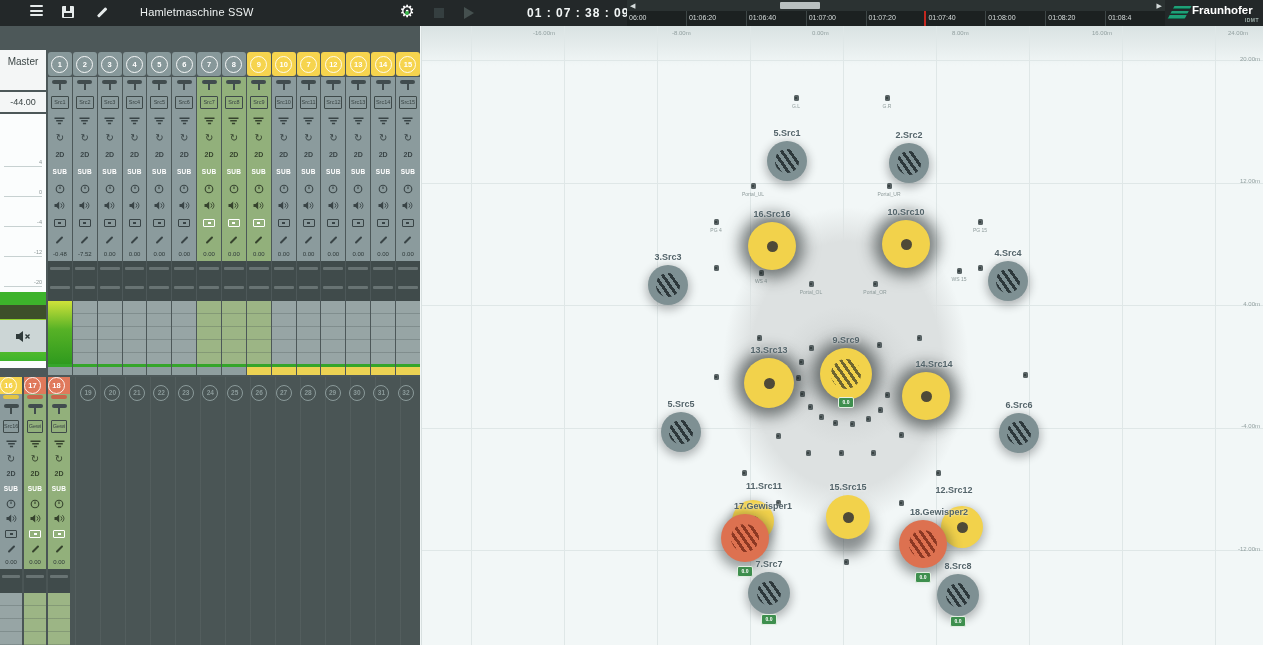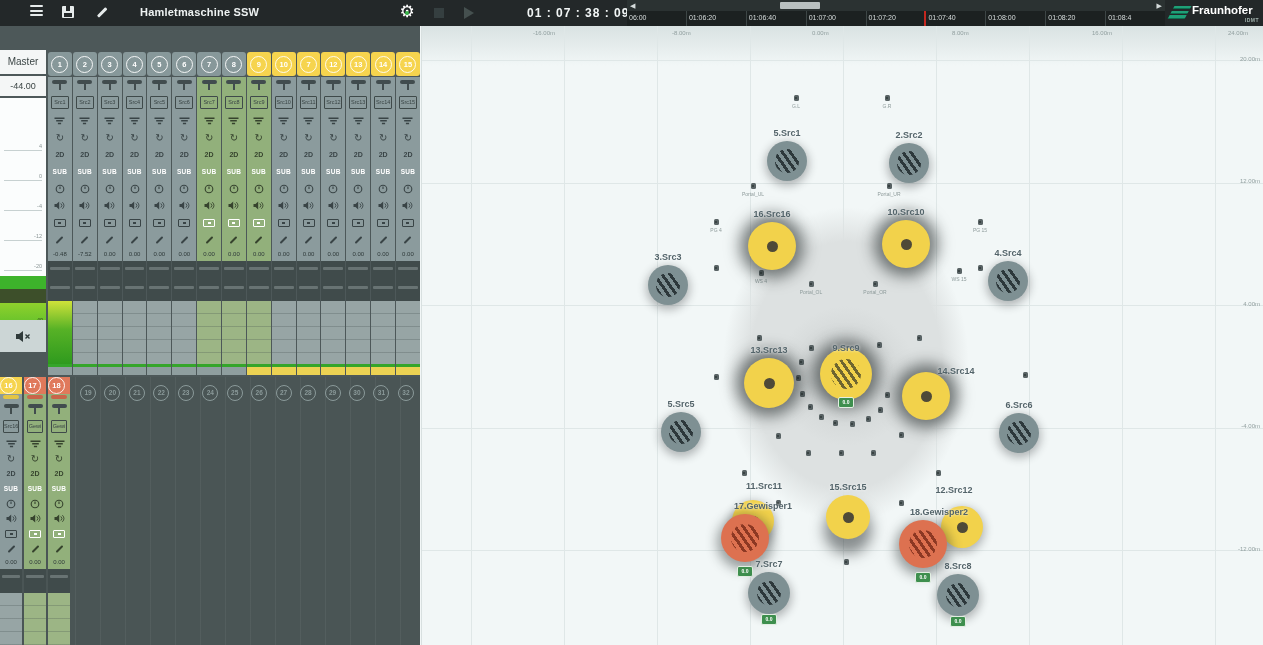--- a/index.html
+++ b/index.html
@@ -8,21 +8,21 @@
   
   #topbar{position:absolute;left:0;top:0;width:1263px;height:26px;background:#232829;}
   .tb-icon{position:absolute;top:5px;cursor:pointer;}
   #hamburger{left:30px;width:13px;height:11px;display:flex;flex-direction:column;justify-content:space-between;}
   #hamburger i{display:block;height:2px;background:#e6ebeb;border-radius:1px;}
   #save{left:62px;top:6px;width:12px;height:12px;background:#e6ebeb;border-radius:1px;position:absolute;}
   #save i{position:absolute;left:4px;top:0;width:4px;height:5px;background:#232829;display:block;}
   #save b{position:absolute;left:2px;bottom:1px;width:8px;height:4px;background:#232829;display:block;}
   #pencil-top{left:95px;top:7px;width:12px;height:12px;position:absolute;}
   #pencil-top i{position:absolute;left:1px;top:4px;width:12px;height:2.5px;background:#e6ebeb;transform:rotate(-45deg);border-radius:1px;display:block;}
-  #title{position:absolute;left:140px;top:6px;font-size:11px;font-weight:bold;color:#eef2f2;letter-spacing:.2px;}
+  #title{position:absolute;left:140px;top:6px;font-size:11px;font-weight:normal;color:#eef2f2;letter-spacing:.2px;}
   #gear{position:absolute;left:398px;top:3px;width:18px;height:18px;color:#fff;font-size:17px;line-height:18px;text-align:center;}
   #gear em{position:absolute;left:7px;top:8px;width:4px;height:4px;border-radius:50%;background:#39b54a;}
   #stop-btn{position:absolute;left:434px;top:8px;width:10px;height:10px;background:#353f40;}
   #play-btn{position:absolute;left:464px;top:7px;width:0;height:0;border-left:10px solid #45504f;border-top:6px solid transparent;border-bottom:6px solid transparent;}
   #timecode{position:absolute;left:527px;top:6px;font-size:12px;font-weight:bold;color:#f2f6f6;letter-spacing:1px;}
   
   #scrollbar{position:absolute;left:627px;top:0;width:538px;height:11px;background:#2b3232;}
   #scrollbar .arr{position:absolute;top:1px;font-size:7px;color:#d5dbdb;line-height:9px;}
   #scrollbar .arr.l{left:3px;} #scrollbar .arr.r{right:3px;}
   #sb-thumb{position:absolute;left:153px;top:2px;width:40px;height:7px;background:#b9c0c0;border-radius:1px;}
@@ -41,21 +41,21 @@
   #tabs{position:absolute;left:0;top:0;width:420px;height:18px;background:#434c4d;display:flex;}
   .tab{height:18px;display:flex;align-items:center;justify-content:center;gap:3px;
        font-size:8px;font-weight:bold;color:#fff;background:#343c3d;cursor:pointer;}
   .tab.active{background:#179c74;}
   .tab.locked{background:#454e4f;color:#6d7878;}
   .tab .lock{width:7px;height:6px;background:#5d6868;border-radius:1px;position:relative;margin-top:2px;}
   .tab .lock:before{content:"";position:absolute;left:1px;top:-3px;width:3px;height:3px;border:1px solid #5d6868;border-bottom:none;border-radius:3px 3px 0 0;}
   
   #master{position:absolute;left:0;top:24px;width:46px;}
   .mbox{background:#f4f6f6;margin-bottom:2px;text-align:center;}
-  #master-label{height:24px;line-height:24px;font-size:10px;color:#3c4646;}
+  #master-label{height:40px;line-height:24px;font-size:10px;color:#3c4646;}
   #master-value{height:20px;line-height:20px;font-size:9px;color:#3c4646;}
   #master-fader{position:relative;height:178px;background:#fbfdfd;}
   .mtick{position:absolute;left:4px;right:4px;height:1px;background:#c7d1d1;}
   .mtick span{position:absolute;right:0;top:-7px;font-size:5.5px;color:#8b9696;}
   #master-meter .g1{height:13px;background:#3db32b;}
   #master-meter .g2{height:14px;background:#3d4f2a;}
   #master-meter .g3{position:relative;height:42px;background:linear-gradient(to bottom,#8fd12c,#3db32b);}
   #master-meter .g3 span{position:absolute;right:3px;top:14px;font-size:5.5px;color:#2e4420;}
   #master-meter .g4{height:7px;background:#fbfdfd;}
   #mute{position:absolute;left:0;top:294px;width:46px;height:32px;background:#ccd6d6;display:flex;align-items:center;justify-content:center;cursor:pointer;}
@@ -1389,25 +1389,25 @@
         </div>
         <div class="srclabel" style="left: 586px; top: 222px;">4.Src4</div>
         <div class="source src-yellow halo-strong" style="left: 322px; top: 332px; width: 50px; height: 50px;">
           <div class="cdot"></div>
         </div>
         <div class="srclabel" style="left: 347px; top: 319px;">13.Src13</div>
         <div class="source src-yellow halo-strong" style="left: 398px; top: 322px; width: 52px; height: 52px;">
           <div class="stripes"></div>
           <div class="badge" style="bottom: -8px;">0.0</div>
         </div>
-        <div class="srclabel" style="left: 424px; top: 309px; margin-top: 8px;">9.Src9</div>
+        <div class="srclabel" style="left: 424px; top: 309px;">9.Src9</div>
         <div class="source src-yellow halo-strong" style="left: 480px; top: 346px; width: 48px; height: 48px;">
           <div class="cdot"></div>
         </div>
-        <div class="srclabel" style="left: 512px; top: 340px; margin-left: 22px;">14.Src14</div>
+        <div class="srclabel" style="left: 512px; top: 333px;">14.Src14</div>
         <div class="source src-slate halo-soft" style="left: 239px; top: 386px; width: 40px; height: 40px;">
           <div class="stripes"></div>
         </div>
         <div class="srclabel" style="left: 259px; top: 373px;">5.Src5</div>
         <div class="source src-slate halo-soft" style="left: 577px; top: 387px; width: 40px; height: 40px;">
           <div class="stripes"></div>
         </div>
         <div class="srclabel" style="left: 597px; top: 374px;">6.Src6</div>
         <div class="source src-yellow halo-soft" style="left: 310px; top: 474px; width: 42px; height: 42px;">
           <div class="cdot"></div>

